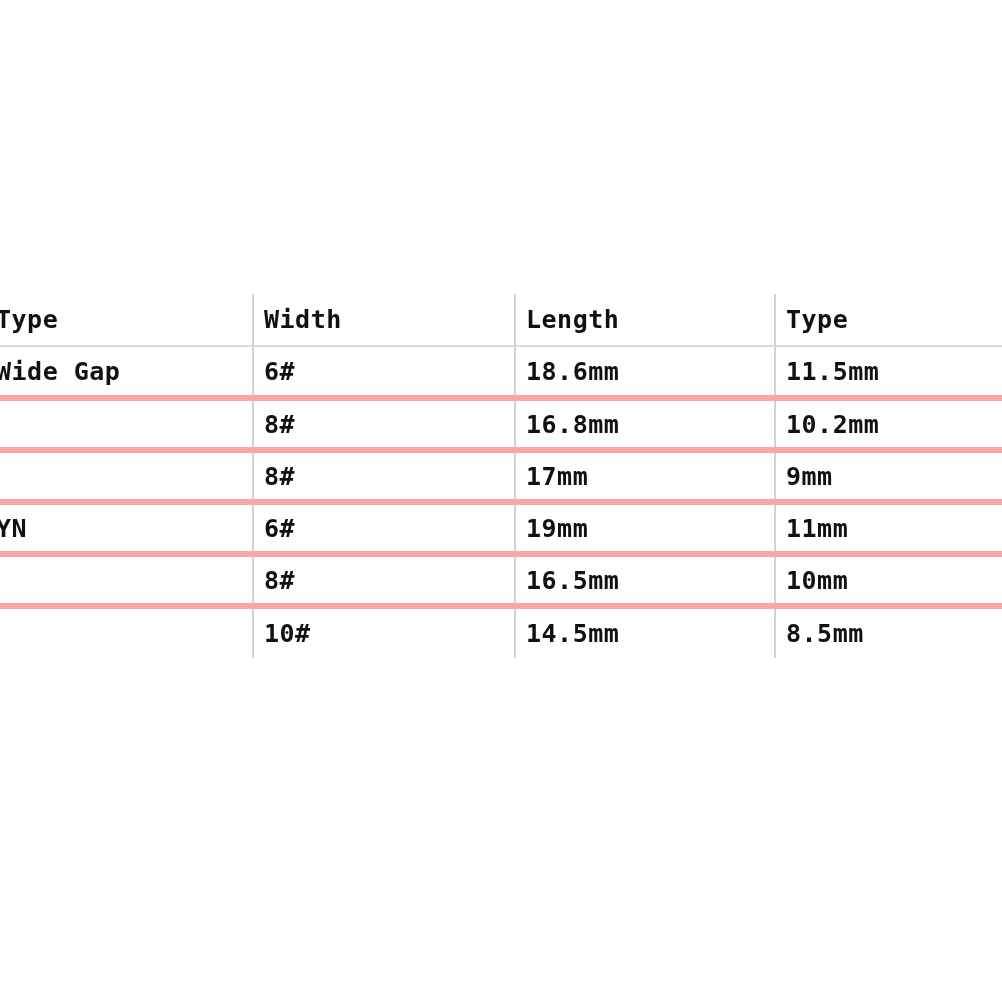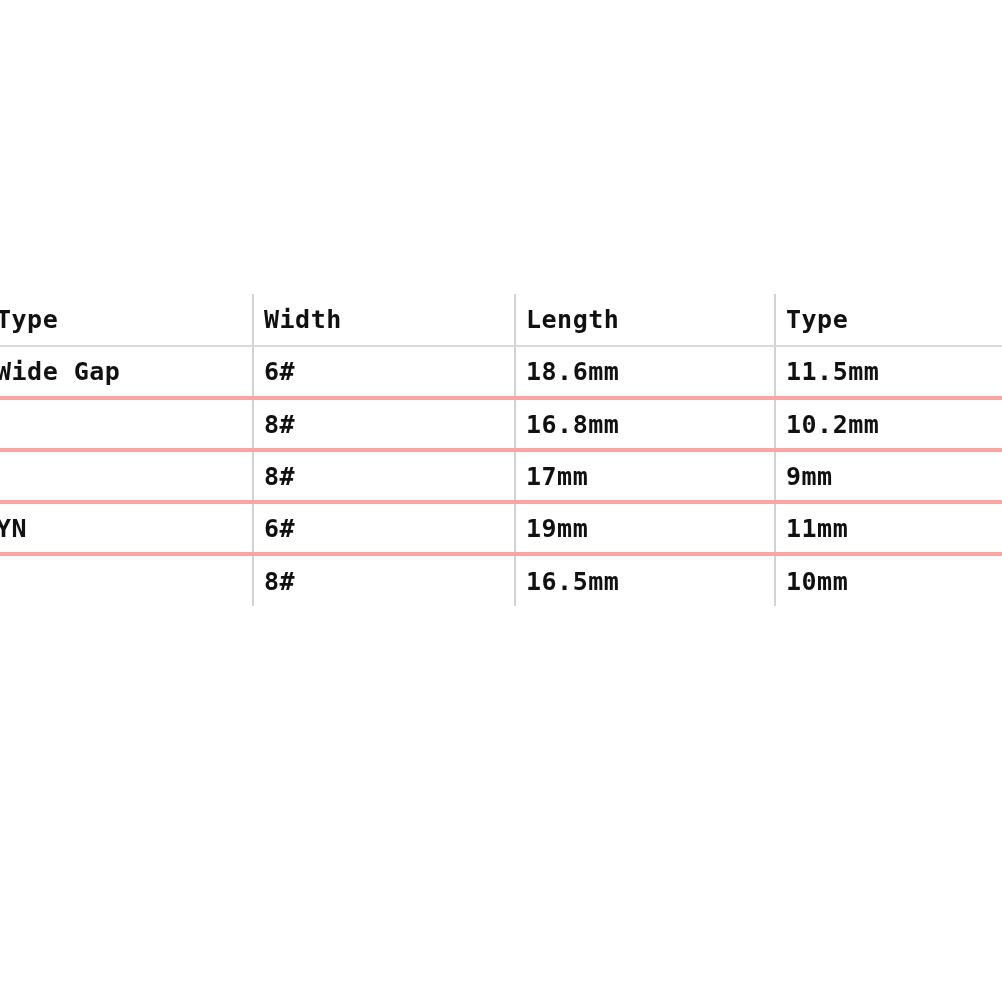--- a/index.html
+++ b/index.html
@@ -45,21 +45,21 @@
     height: 52px;
     box-sizing: border-box;
     padding: 0 0 0 10px;
     text-align: left;
     vertical-align: middle;
     font-size: 25px;
     font-weight: bold;
     line-height: 1;
     letter-spacing: 0.5px;
     color: #111111;
-    border-bottom: 4px solid #fca5a5;
+    border-bottom: 6px solid #fca5a5;
     border-right: 2px solid #d2d2d2;
     white-space: nowrap;
     overflow: visible;
   }
   
   table.spec-table th:last-child,
   table.spec-table td:last-child {
     border-right: none;
   }
   
@@ -125,17 +125,23 @@
             <td>6#</td>
             <td>19mm</td>
             <td>11mm</td>
           </tr>
           <tr>
             <td class="cell-empty"></td>
             <td>8#</td>
             <td>16.5mm</td>
             <td>10mm</td>
           </tr>
+          <tr>
+            <td class="cell-empty"></td>
+            <td>10#</td>
+            <td>14.5mm</td>
+            <td>8.5mm</td>
+          </tr>
         </tbody>
     </table>
   </div>
 
 </div>
 
 </body></html>

